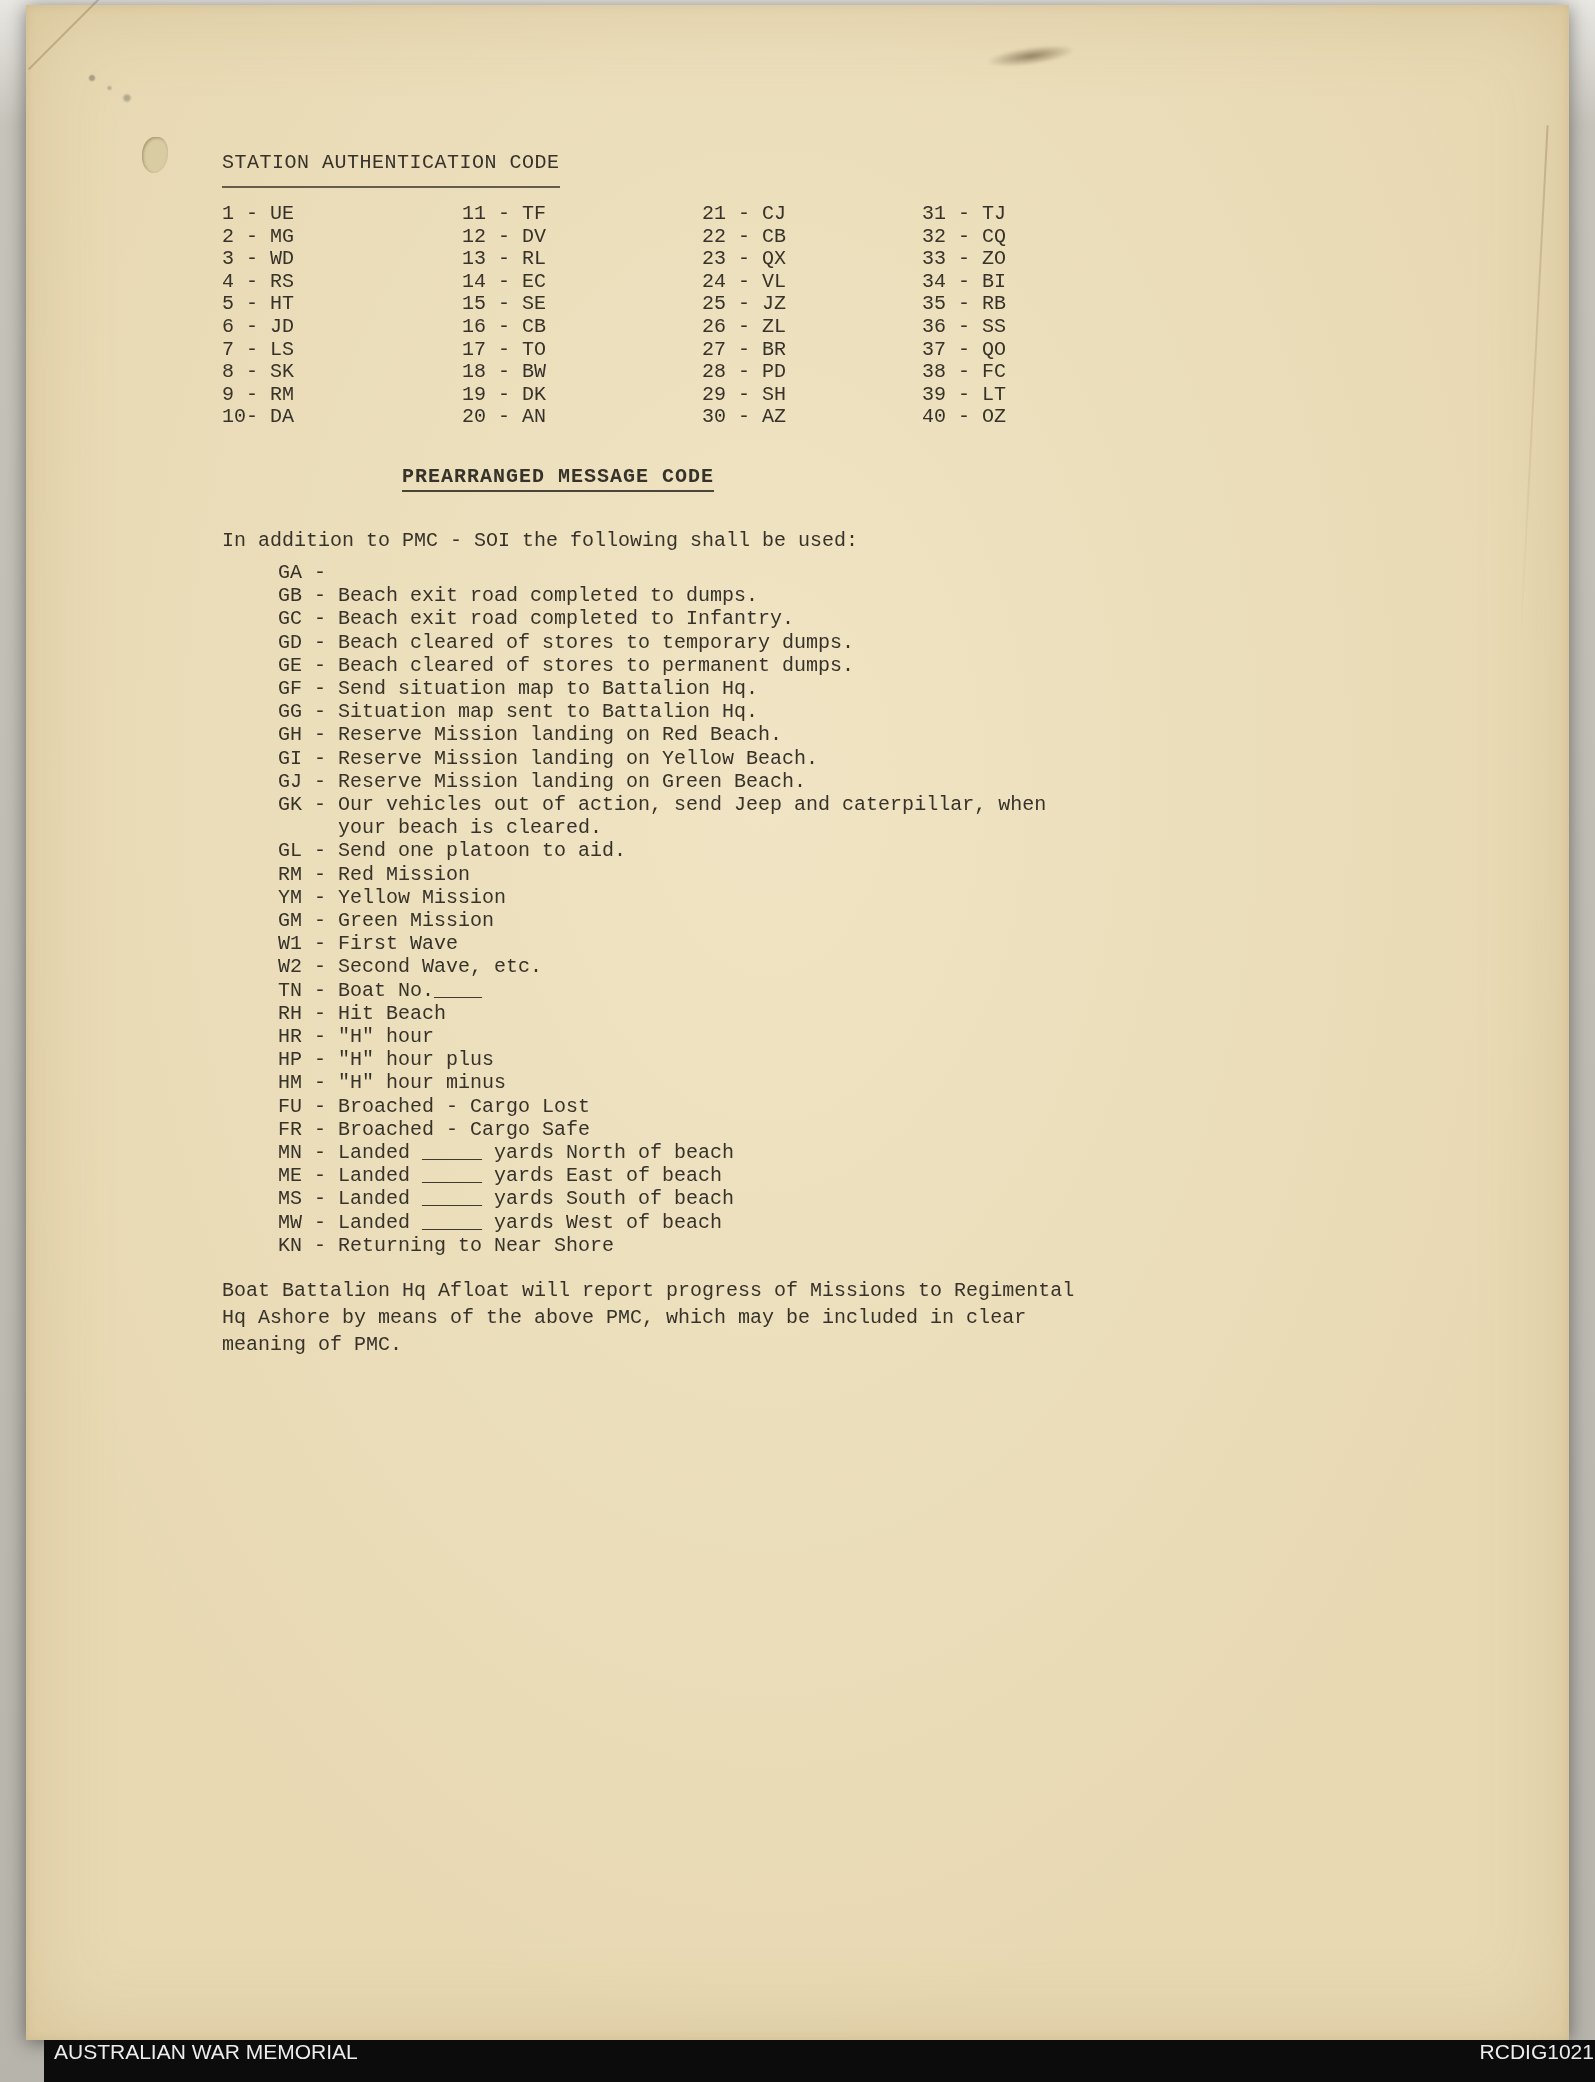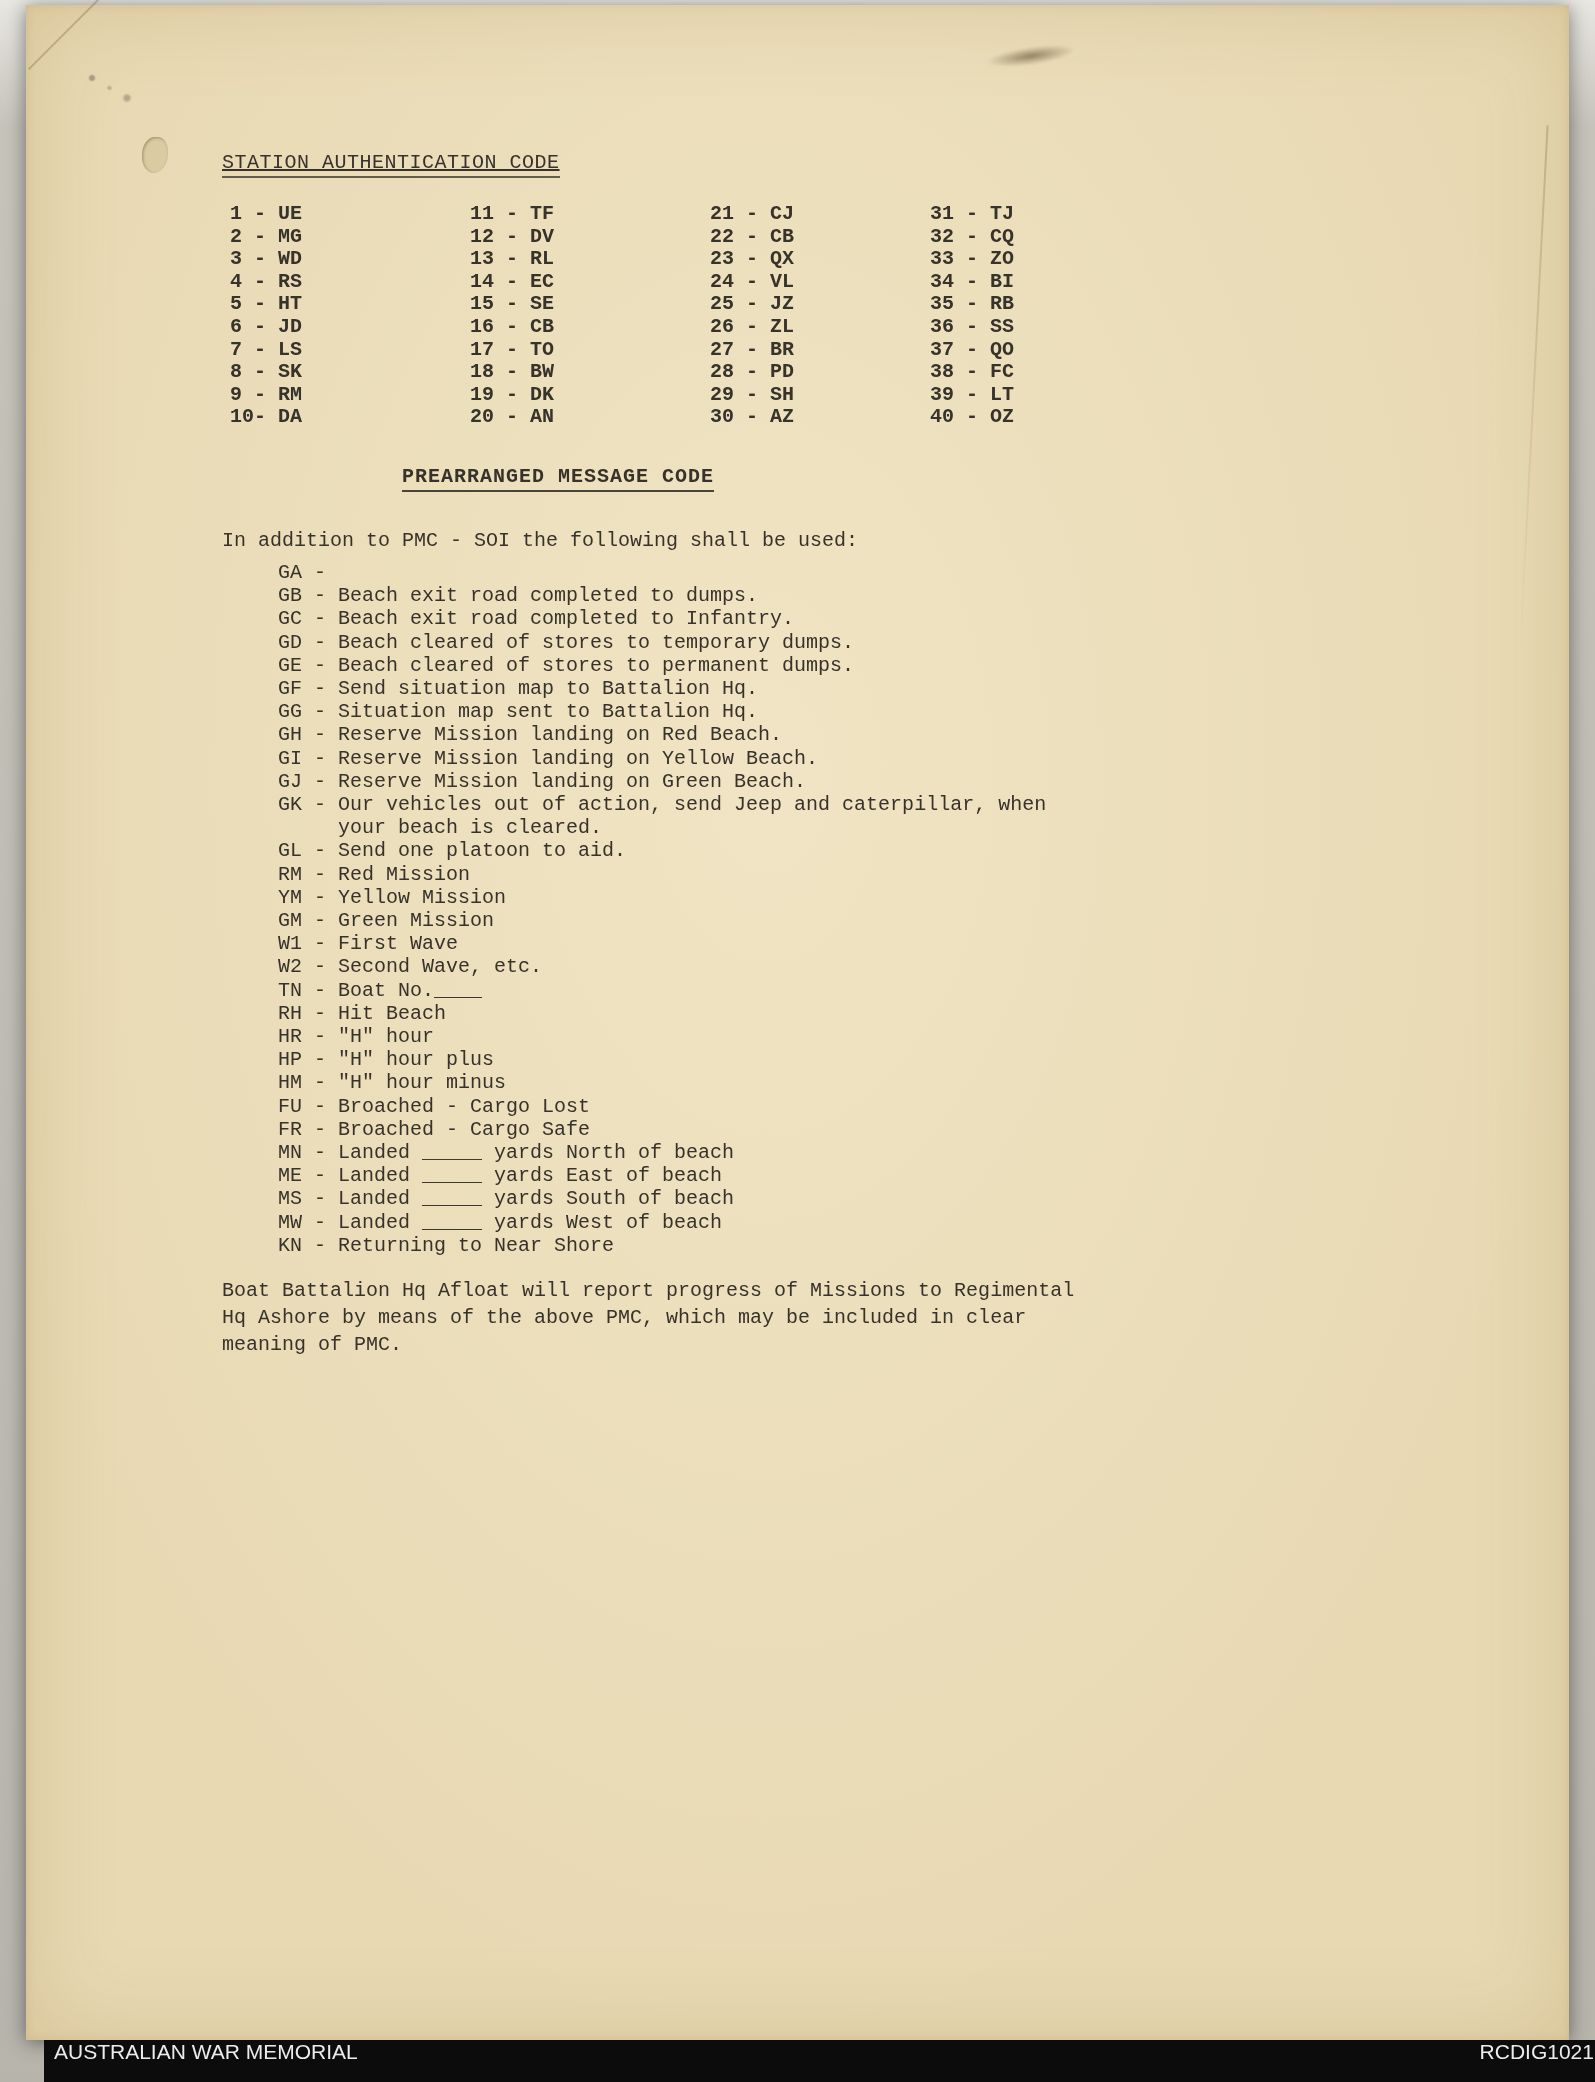--- a/index.html
+++ b/index.html
@@ -21,28 +21,26 @@
   }
   .paper::before {
     content:""; position:absolute; inset:0;
     background:radial-gradient(ellipse at 48% 38%, rgba(255,249,228,.35), rgba(255,249,228,0) 72%);
     pointer-events:none;
   }
   .station-title {
     position:absolute; left:196px; top:146px;
     font-size:20px; letter-spacing:.5px;
     border-bottom:2px solid rgba(55,50,42,.75);
-    padding-bottom:2px;
-    text-decoration:underline;
+    padding-bottom:12px;
   }
   .station-table {
-    position:absolute; left:204px; top:198px;
+    position:absolute; left:196px; top:198px;
     display:grid; grid-template-columns:240px 240px 220px 240px;
     font-size:20px;
-    font-weight:bold;
   }
   .station-col .cell { line-height:22.6px; white-space:pre; }
   .pmc-title {
     position:absolute; left:376px; top:460px;
     font-size:20px; font-weight:bold; letter-spacing:1px;
     border-bottom:2px solid rgba(45,40,33,.85);
     padding-bottom:2px;
   }
   .intro { position:absolute; left:196px; top:524px; font-size:20px; white-space:pre; }
   .pmc-list { position:absolute; left:252px; top:556px; font-size:20px; }

